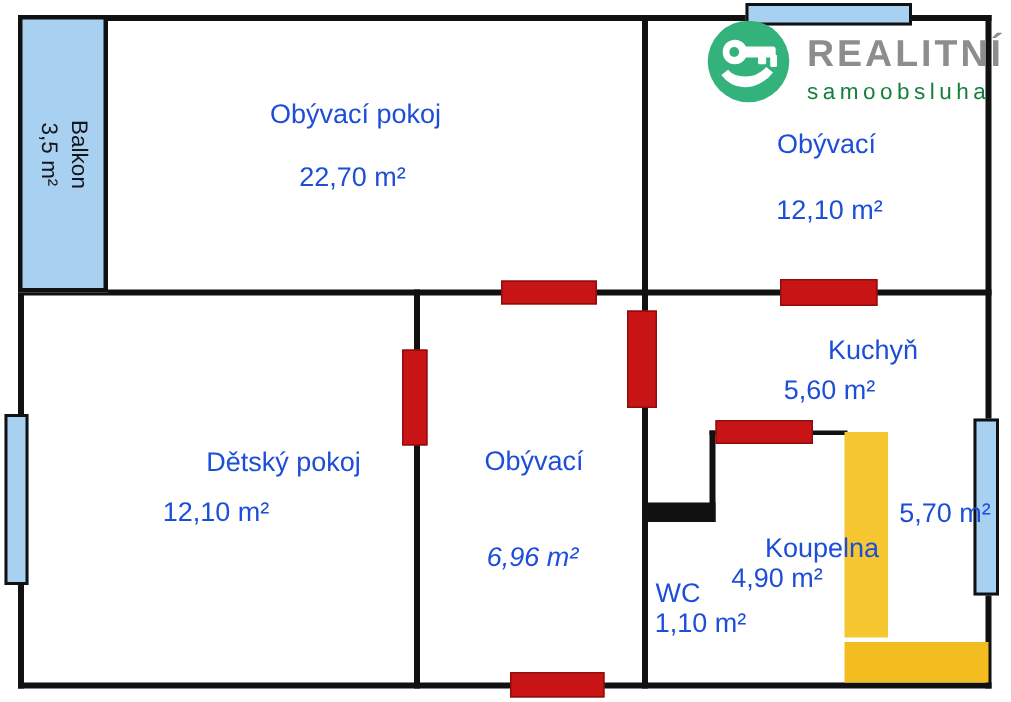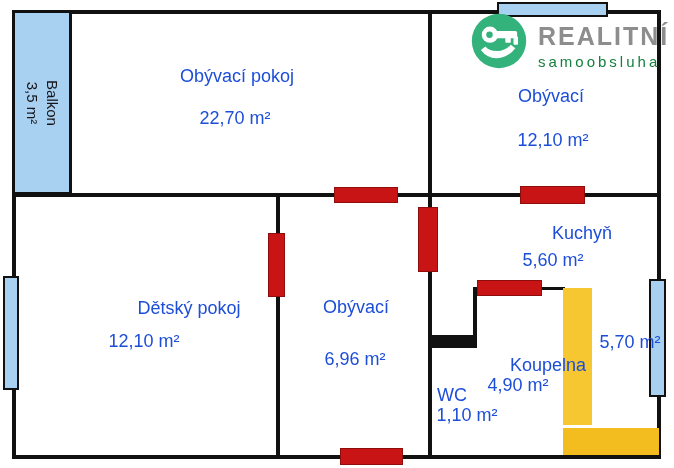--- a/index.html
+++ b/index.html
@@ -75,21 +75,21 @@
   <div class="room-label" style="left:551px;top:87px;">Obývací</div>
   <div class="room-label" style="left:553px;top:131px;">12,10 m²</div>
 
   <div class="room-label" style="left:582px;top:224px;">Kuchyň</div>
   <div class="room-label" style="left:553px;top:251px;">5,60 m²</div>
 
   <div class="room-label" style="left:145px;top:299px;margin-left:44px;">Dětský pokoj</div>
   <div class="room-label" style="left:144px;top:332px;">12,10 m²</div>
 
   <div class="room-label" style="left:356px;top:298px;">Obývací</div>
-  <div class="room-label" style="left:355px;top:350px;">6,96 m²</div>
+  <div class="room-label" style="left:355px;top:362px;font-style:italic;">6,96 m²</div>
 
   <div class="room-label" style="left:548px;top:356px;">Koupelna</div>
   <div class="room-label" style="left:518px;top:376px;">4,90 m²</div>
 
   <div class="room-label" style="left:452px;top:386px;">WC</div>
   <div class="room-label" style="left:467px;top:406px;">1,10 m²</div>
 
   <div class="room-label" style="left:630px;top:333px;">5,70 m²</div>
 
   <div class="logo">

